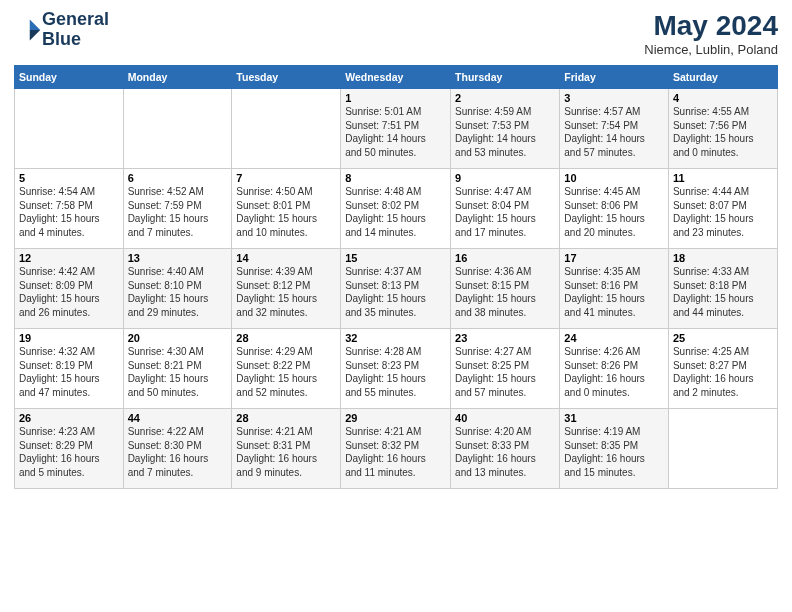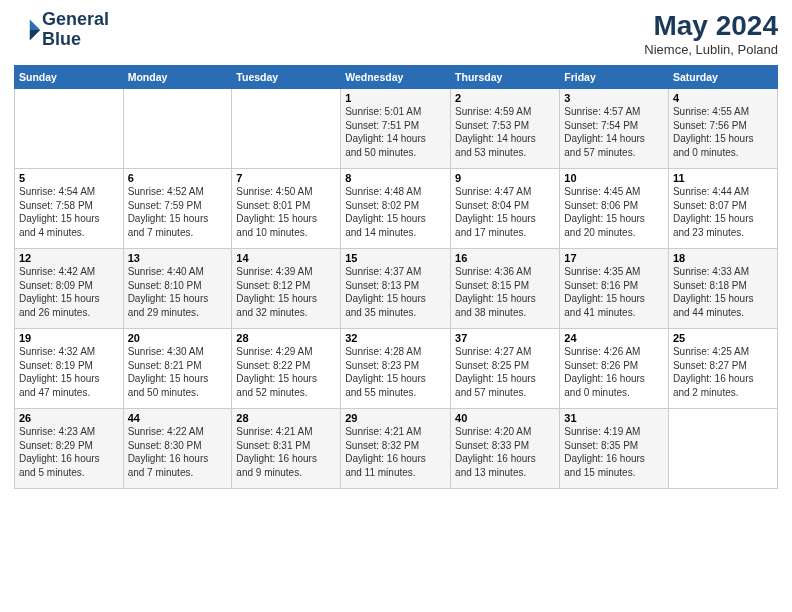--- a/index.html
+++ b/index.html
@@ -215,21 +215,21 @@
           </td>
           <td>
             <span class="day-num">28</span>
             <div class="day-info">Sunrise: 4:29 AM<br>Sunset: 8:22 PM<br>Daylight: 15 hours<br>and 52 minutes.</div>
           </td>
           <td>
             <span class="day-num">32</span>
             <div class="day-info">Sunrise: 4:28 AM<br>Sunset: 8:23 PM<br>Daylight: 15 hours<br>and 55 minutes.</div>
           </td>
           <td>
-            <span class="day-num">37</span>
+            <span class="day-num">23</span>
             <div class="day-info">Sunrise: 4:27 AM<br>Sunset: 8:25 PM<br>Daylight: 15 hours<br>and 57 minutes.</div>
           </td>
           <td>
             <span class="day-num">24</span>
             <div class="day-info">Sunrise: 4:26 AM<br>Sunset: 8:26 PM<br>Daylight: 16 hours<br>and 0 minutes.</div>
           </td>
           <td>
             <span class="day-num">25</span>
             <div class="day-info">Sunrise: 4:25 AM<br>Sunset: 8:27 PM<br>Daylight: 16 hours<br>and 2 minutes.</div>
           </td>

